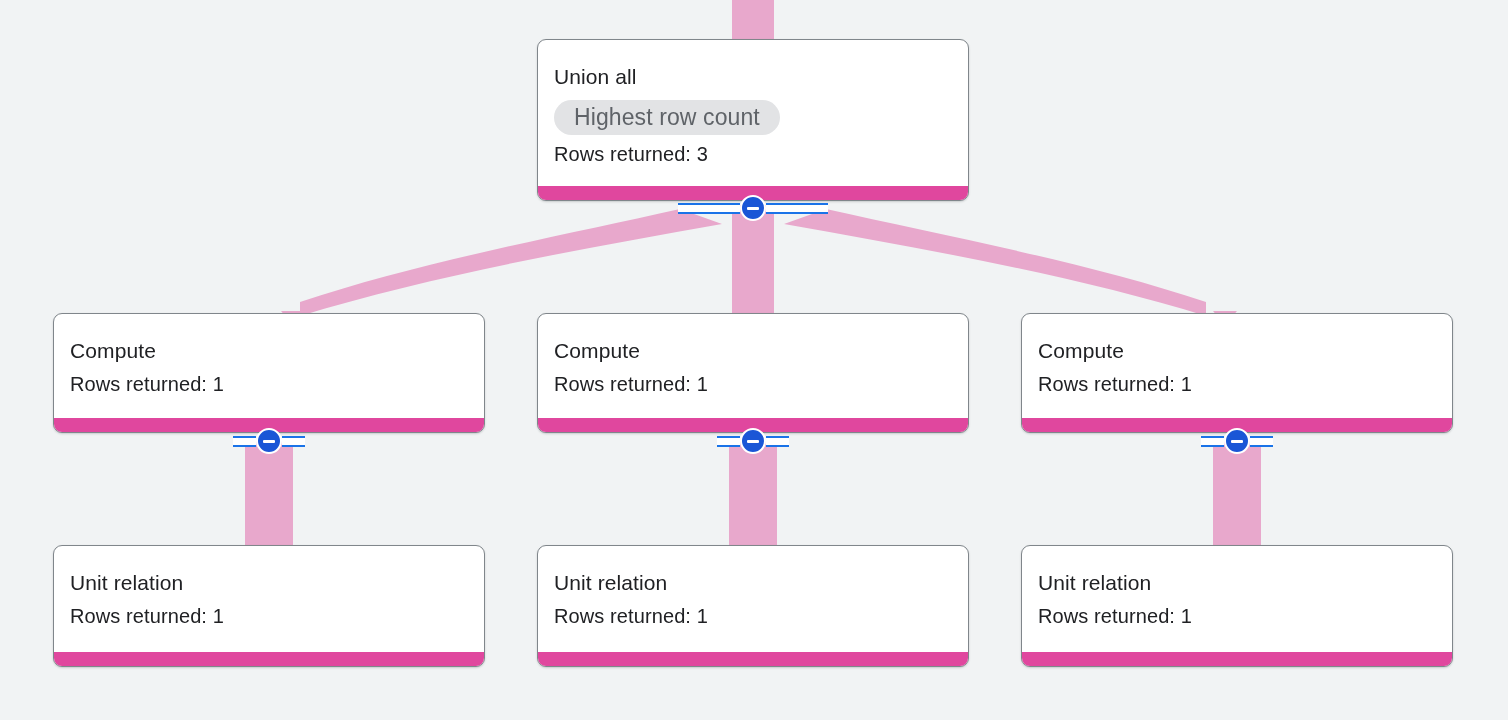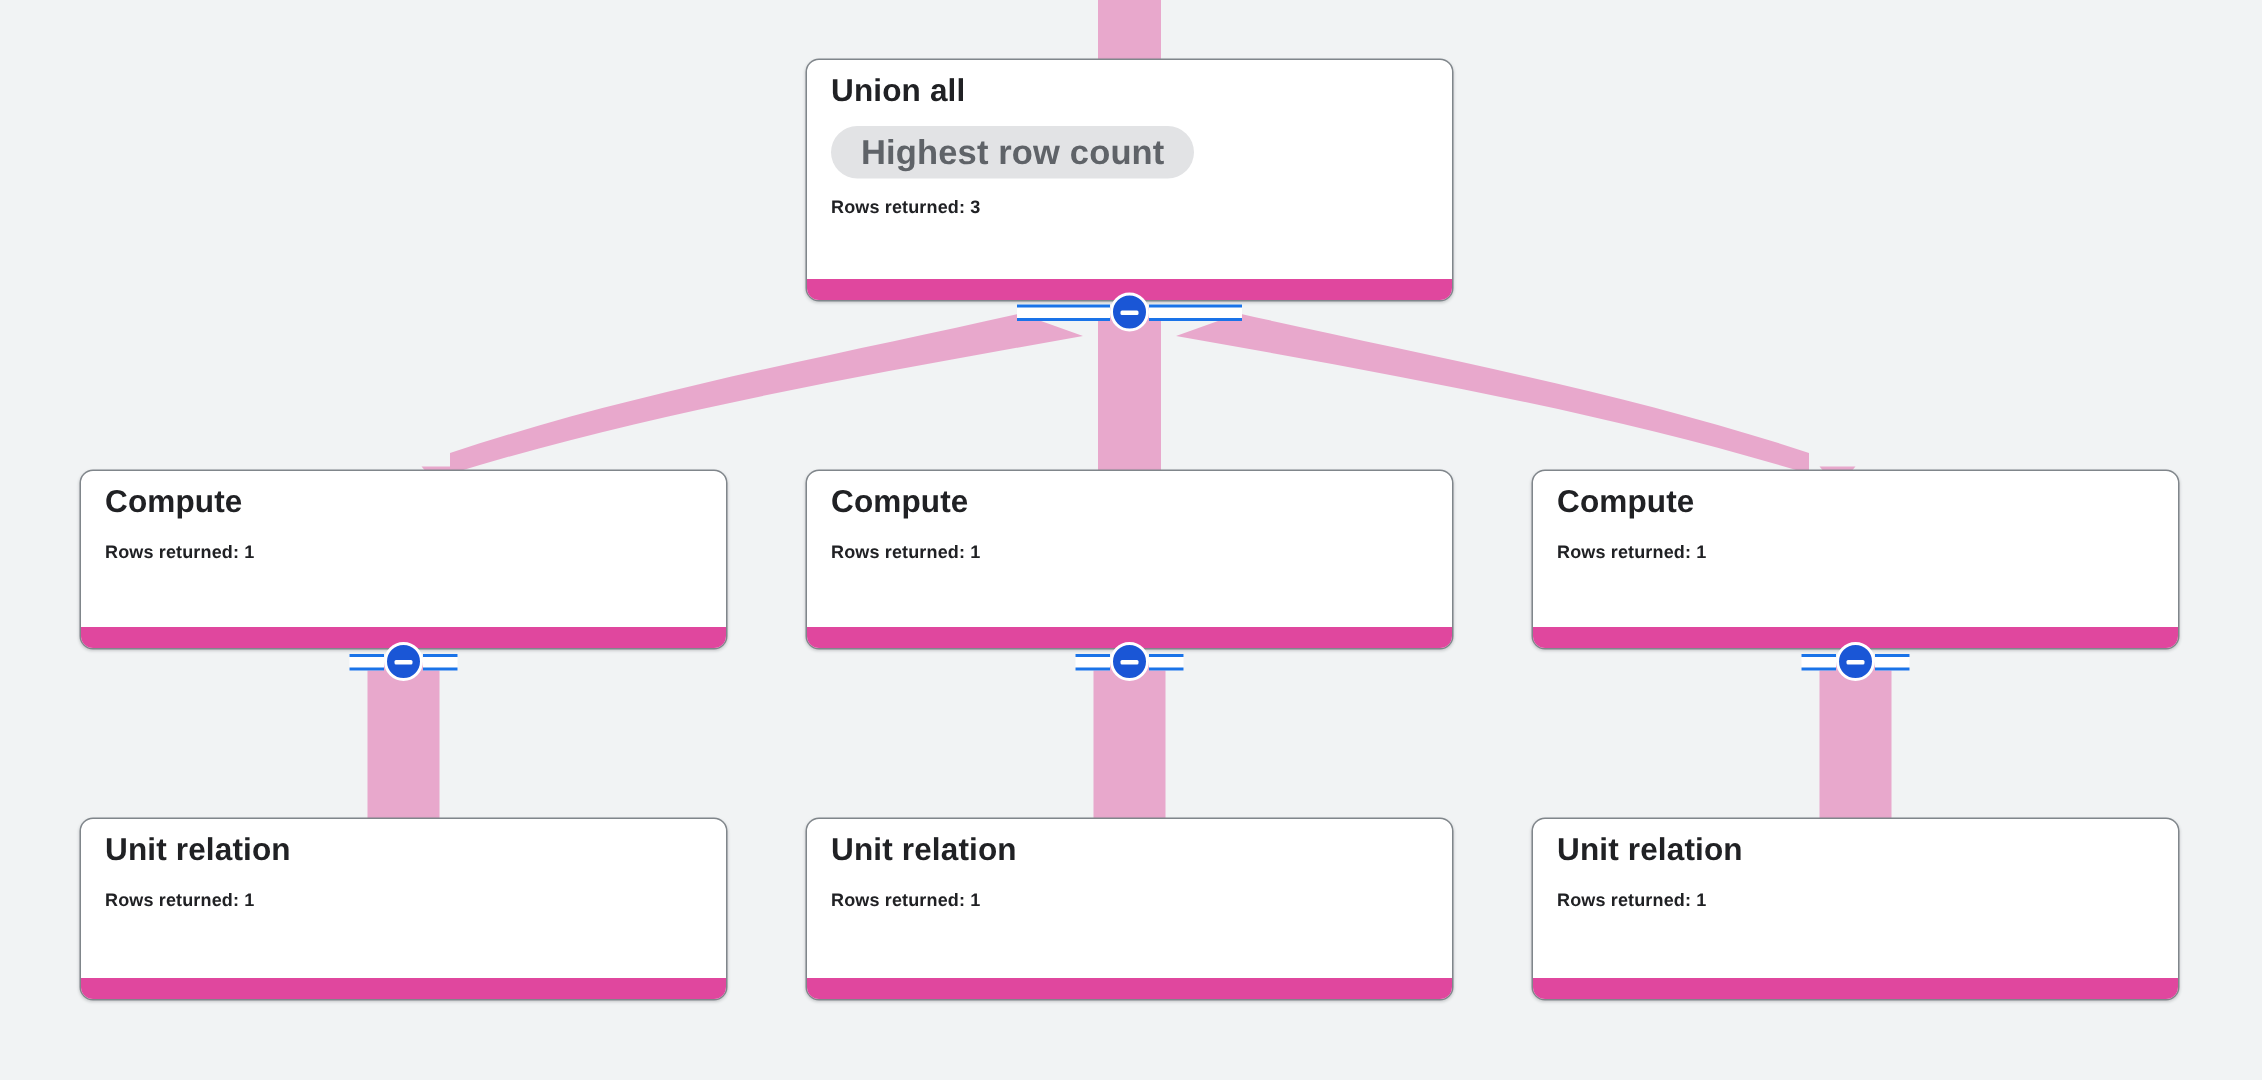--- a/index.html
+++ b/index.html
@@ -43,23 +43,22 @@
     background: #ffffff;
     border: 1px solid #80868b;
     border-radius: 9px;
     box-shadow: 0 1px 2px rgba(60,64,67,.22);
     overflow: hidden;
     display: flex;
     flex-direction: column;
   }
   .node-body {
     flex: 1 1 auto;
-    padding: 8px 16px 0 16px;
-    box-sizing: border-box;
-    font-weight: bold;
+    padding: 24px 16px 0 16px;
+    box-sizing: border-box;
   }
   .node-title {
     font-size: 21px;
     line-height: 26px;
     color: #202124;
     letter-spacing: .1px;
     white-space: nowrap;
   }
   .node-chip {
     display: inline-block;
@@ -68,21 +67,21 @@
     background: #e2e3e5;
     border-radius: 18px;
     font-size: 23px;
     line-height: 24px;
     color: #5f6368;
     letter-spacing: .1px;
     white-space: nowrap;
   }
   .node-metric {
     margin-top: 9px;
-    font-size: 12px;
+    font-size: 20px;
     line-height: 23px;
     color: #202124;
     letter-spacing: .1px;
     white-space: nowrap;
   }
   .node-chip + .node-metric { margin-top: 8px; }
   .node-bar {
     flex: 0 0 auto;
     height: 14px;
     background: #e0479e;

